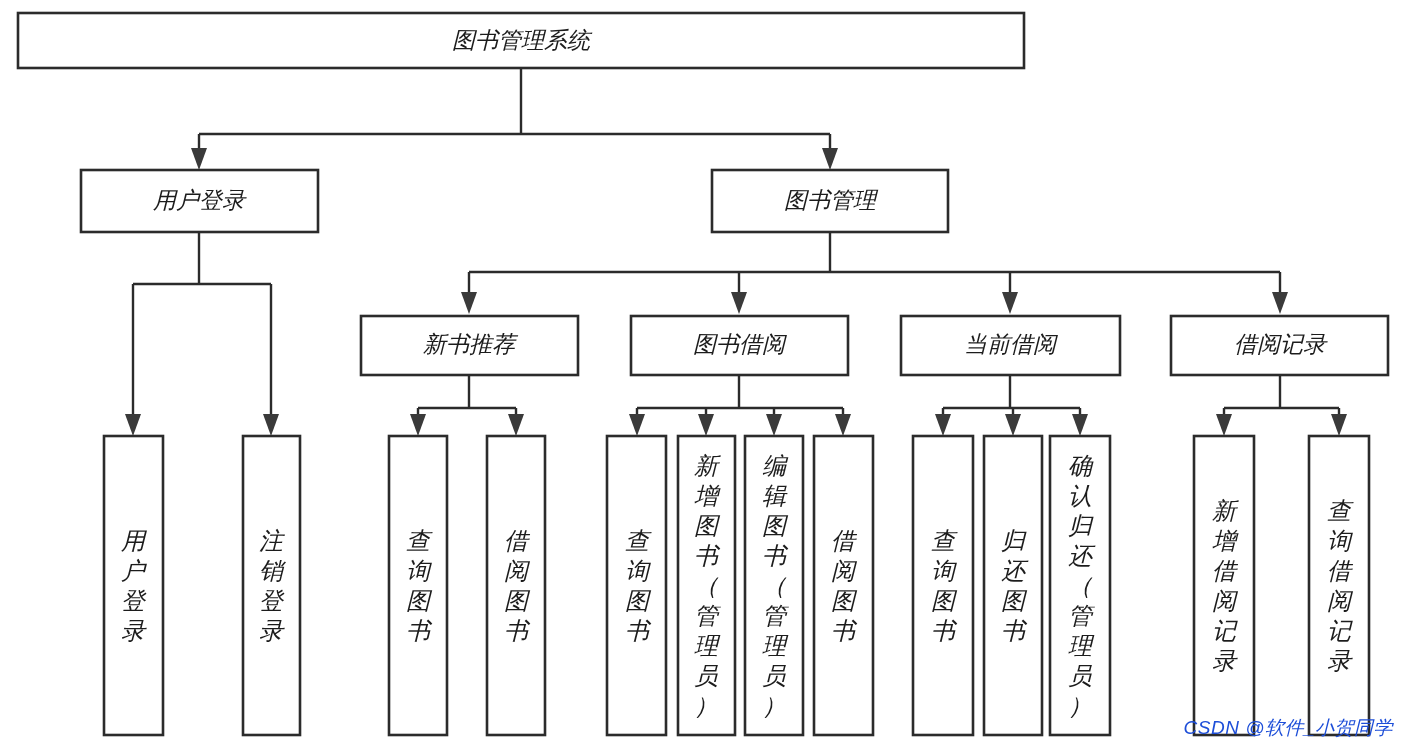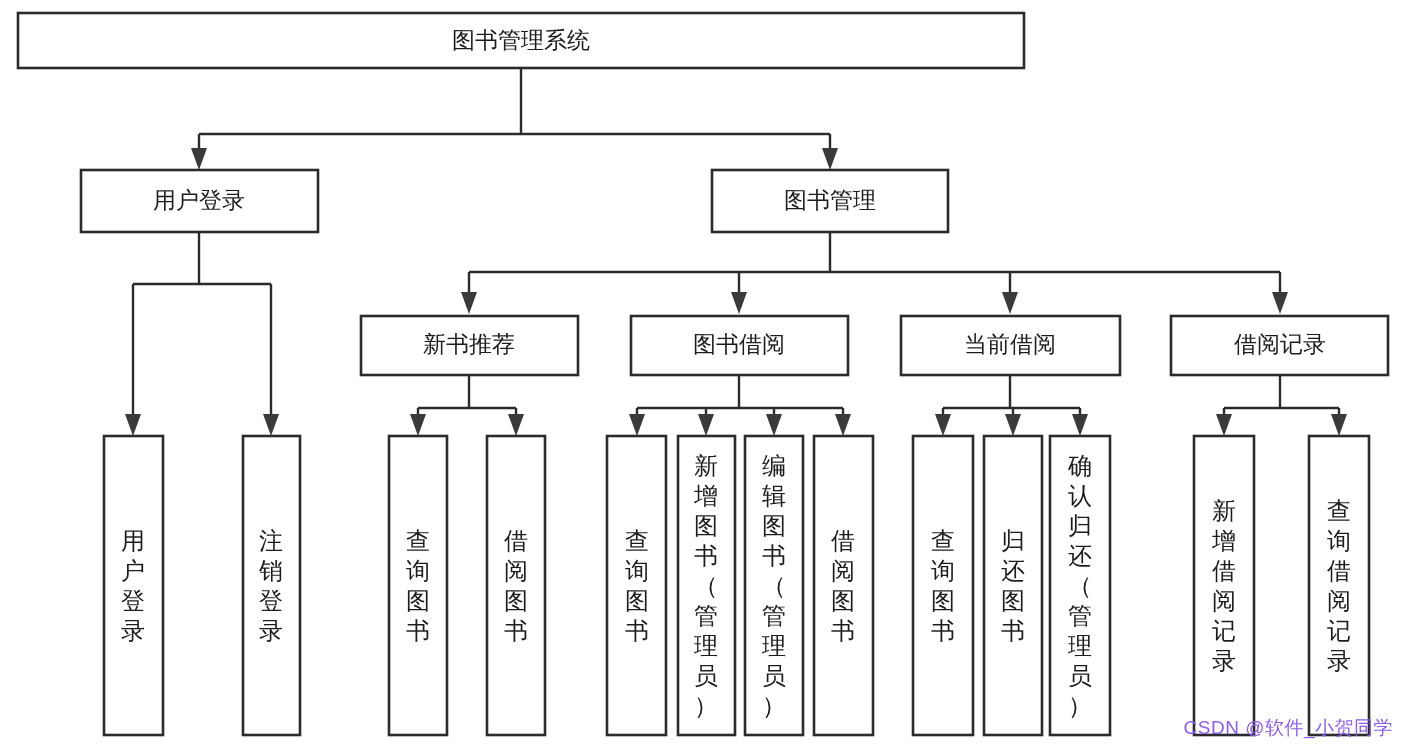--- a/index.html
+++ b/index.html
@@ -12,20 +12,21 @@
     width: 1405px;
     height: 747px;
     font-family: "Liberation Sans", "DejaVu Sans", sans-serif;
     overflow: hidden;
     position: relative;
   }
   #diagram-root {
     position: relative;
     width: 1405px;
     height: 747px;
+    font-style: italic;
   }
   svg#flowchart {
     position: absolute;
     top: 0;
     left: 0;
     width: 1405px;
     height: 747px;
     display: block;
   }
   .node-box {
@@ -55,21 +56,21 @@
     fill: #1c1c1c;
     font-size: 24px;
     text-anchor: middle;
   }
   .watermark-text {
     position: absolute;
     right: 12px;
     bottom: 6px;
     font-family: "Liberation Sans", "DejaVu Sans", sans-serif;
     font-size: 19px;
-    color: #8b5cf6;
+    color: #1d4ed8;
     letter-spacing: 0.5px;
     white-space: nowrap;
     user-select: none;
   }
 </style>
 </head>
 <body>
 
 <div id="diagram-root">
 

